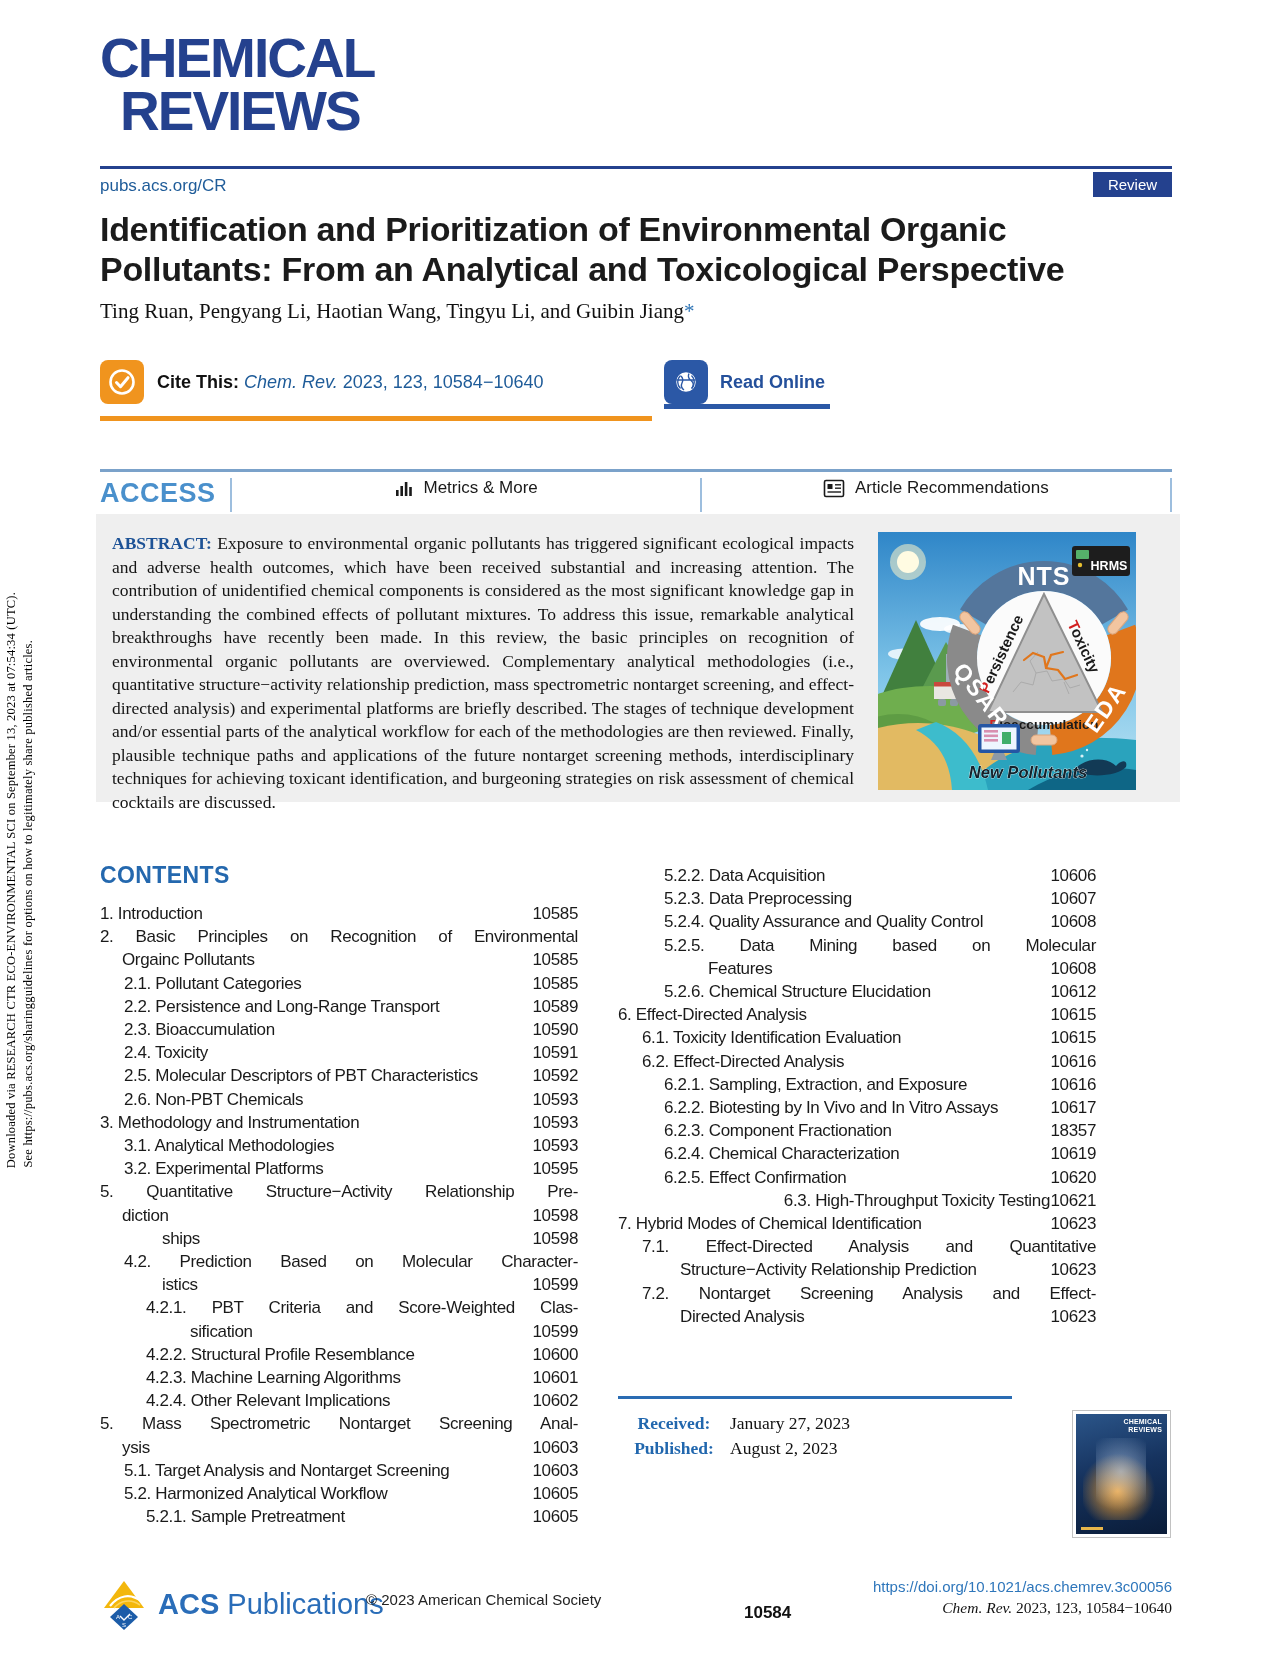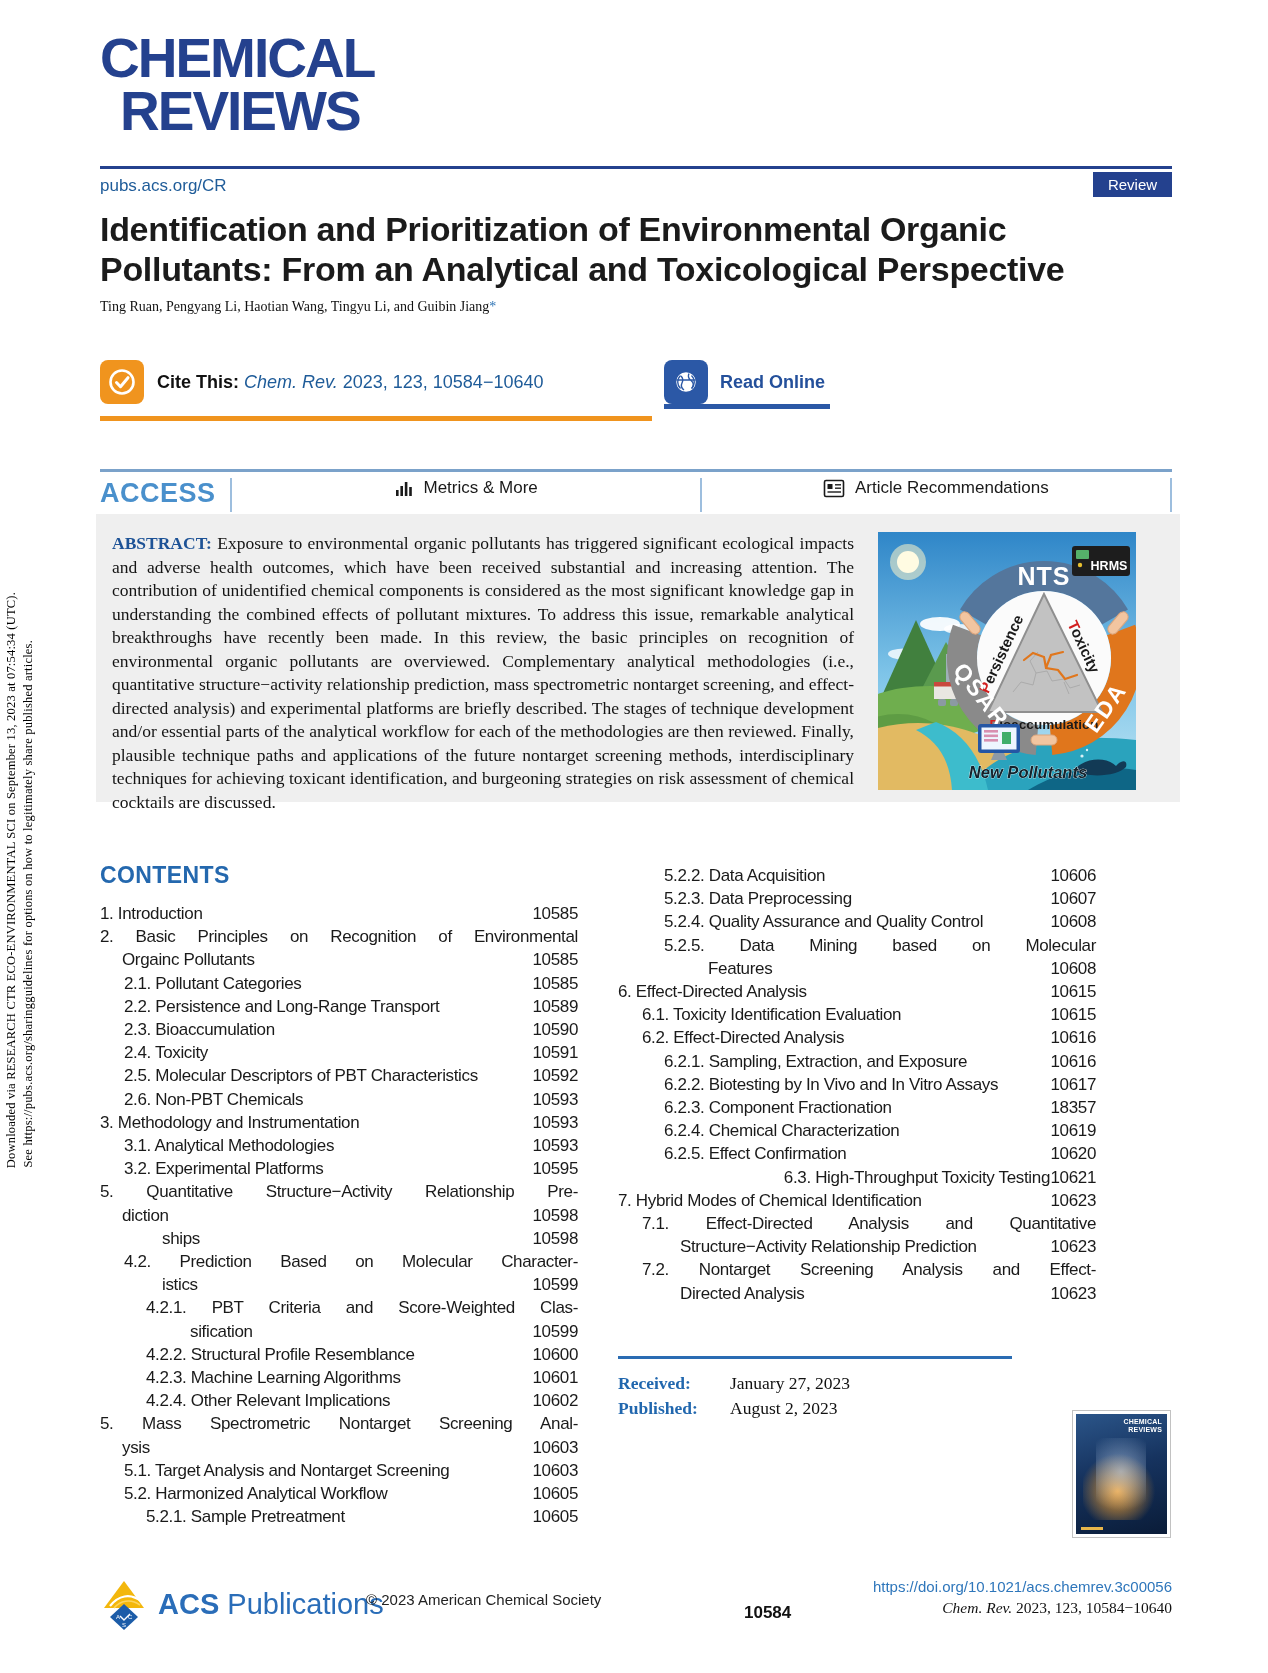--- a/index.html
+++ b/index.html
@@ -18,21 +18,21 @@
   .logo{left:100px;top:32px;color:#24418e;font-weight:800;font-size:55px;line-height:.96;
         letter-spacing:-2px;font-family:"Liberation Sans",sans-serif;}
   .logo .line2{padding-left:20px;display:block;}
   .header-rule{left:100px;top:166px;width:1072px;height:3px;background:#24418e;}
   .pubs{left:100px;top:176px;font-size:17px;color:#1f5c99;}
   .badge{left:1093px;top:172px;background:#24418e;color:#fff;font-size:15px;
          padding:4px 0;width:79px;text-align:center;}
 
   .title{left:100px;top:210px;width:1020px;font-size:34px;font-weight:bold;color:#1b1b1b;
          line-height:1.17;letter-spacing:-.3px;}
-  .authors{left:100px;top:299px;font-family:"Liberation Serif",serif;font-size:14px;color:#111;}
+  .authors{left:100px;top:299px;font-family:"Liberation Serif",serif;font-size:21px;color:#111;}
   .authors .star{color:#2e74b5;}
 
   
   .cite-tab{left:100px;top:360px;width:552px;border-bottom:5px solid #f0941e;
             display:flex;align-items:center;gap:13px;padding-bottom:12px;}
   .read-tab{left:664px;top:360px;width:166px;border-bottom:5px solid #2b58a6;
             display:flex;align-items:center;gap:12px;padding-bottom:0;}
   .sq-icon{width:44px;height:44px;border-radius:8px;display:flex;align-items:center;justify-content:center;flex:0 0 auto;}
   .sq-icon.orange{background:#f0941e;}
   .sq-icon.blue{background:#2b58a6;}
@@ -62,21 +62,21 @@
   .contents-h{left:100px;top:862px;font-size:23px;font-weight:bold;color:#2468ae;letter-spacing:.4px;}
   .toc{font-size:17px;letter-spacing:-.35px;color:#1a1a1a;}
   .toc-left{left:100px;top:902px;width:478px;}
   .toc-right{left:618px;top:864px;width:478px;}
   .toc-row{display:flex;line-height:23.2px;}
   .toc-label{flex:1;min-width:0;}
   .toc-label.just{text-align:justify;text-align-last:justify;}
   .toc-page{width:46px;text-align:right;white-space:nowrap;flex:0 0 auto;}
 
   
-  .recv{left:618px;top:1356px;width:394px;}
+  .recv{left:618px;top:1396px;width:394px;text-align:center;}
   .recv-rule{height:3px;background:#2a6cb3;width:100%;}
   .recv-rows{margin-top:12px;font-family:"Liberation Serif",serif;font-size:17.5px;line-height:25px;}
   .recv-row{display:flex;}
   .recv-lbl{font-weight:bold;color:#2167ae;width:112px;}
   .recv-val{color:#111;}
 
   
   .cover{left:1072px;top:1410px;width:99px;height:128px;background:#fff;border:1px solid #c2c2c2;
          box-sizing:border-box;padding:3px;}
   .cover-inner{position:relative;width:100%;height:100%;
@@ -382,20 +382,24 @@
       <span class="toc-page">10608</span>
     </div>
     <div class="toc-row">
       <span class="toc-label just" style="padding-left: 46px;">5.2.5. Data Mining based on Molecular</span>
     </div>
     <div class="toc-row">
       <span class="toc-label" style="padding-left: 90px;">Features</span>
       <span class="toc-page">10608</span>
     </div>
     <div class="toc-row">
+      <span class="toc-label" style="padding-left: 46px;">5.2.6. Chemical Structure Elucidation</span>
+      <span class="toc-page">10612</span>
+    </div>
+    <div class="toc-row">
       <span class="toc-label" style="padding-left: 0px;">6. Effect-Directed Analysis</span>
       <span class="toc-page">10615</span>
     </div>
     <div class="toc-row">
       <span class="toc-label" style="padding-left: 24px;">6.1. Toxicity Identification Evaluation</span>
       <span class="toc-page">10615</span>
     </div>
     <div class="toc-row">
       <span class="toc-label" style="padding-left: 24px;">6.2. Effect-Directed Analysis</span>
       <span class="toc-page">10616</span>

